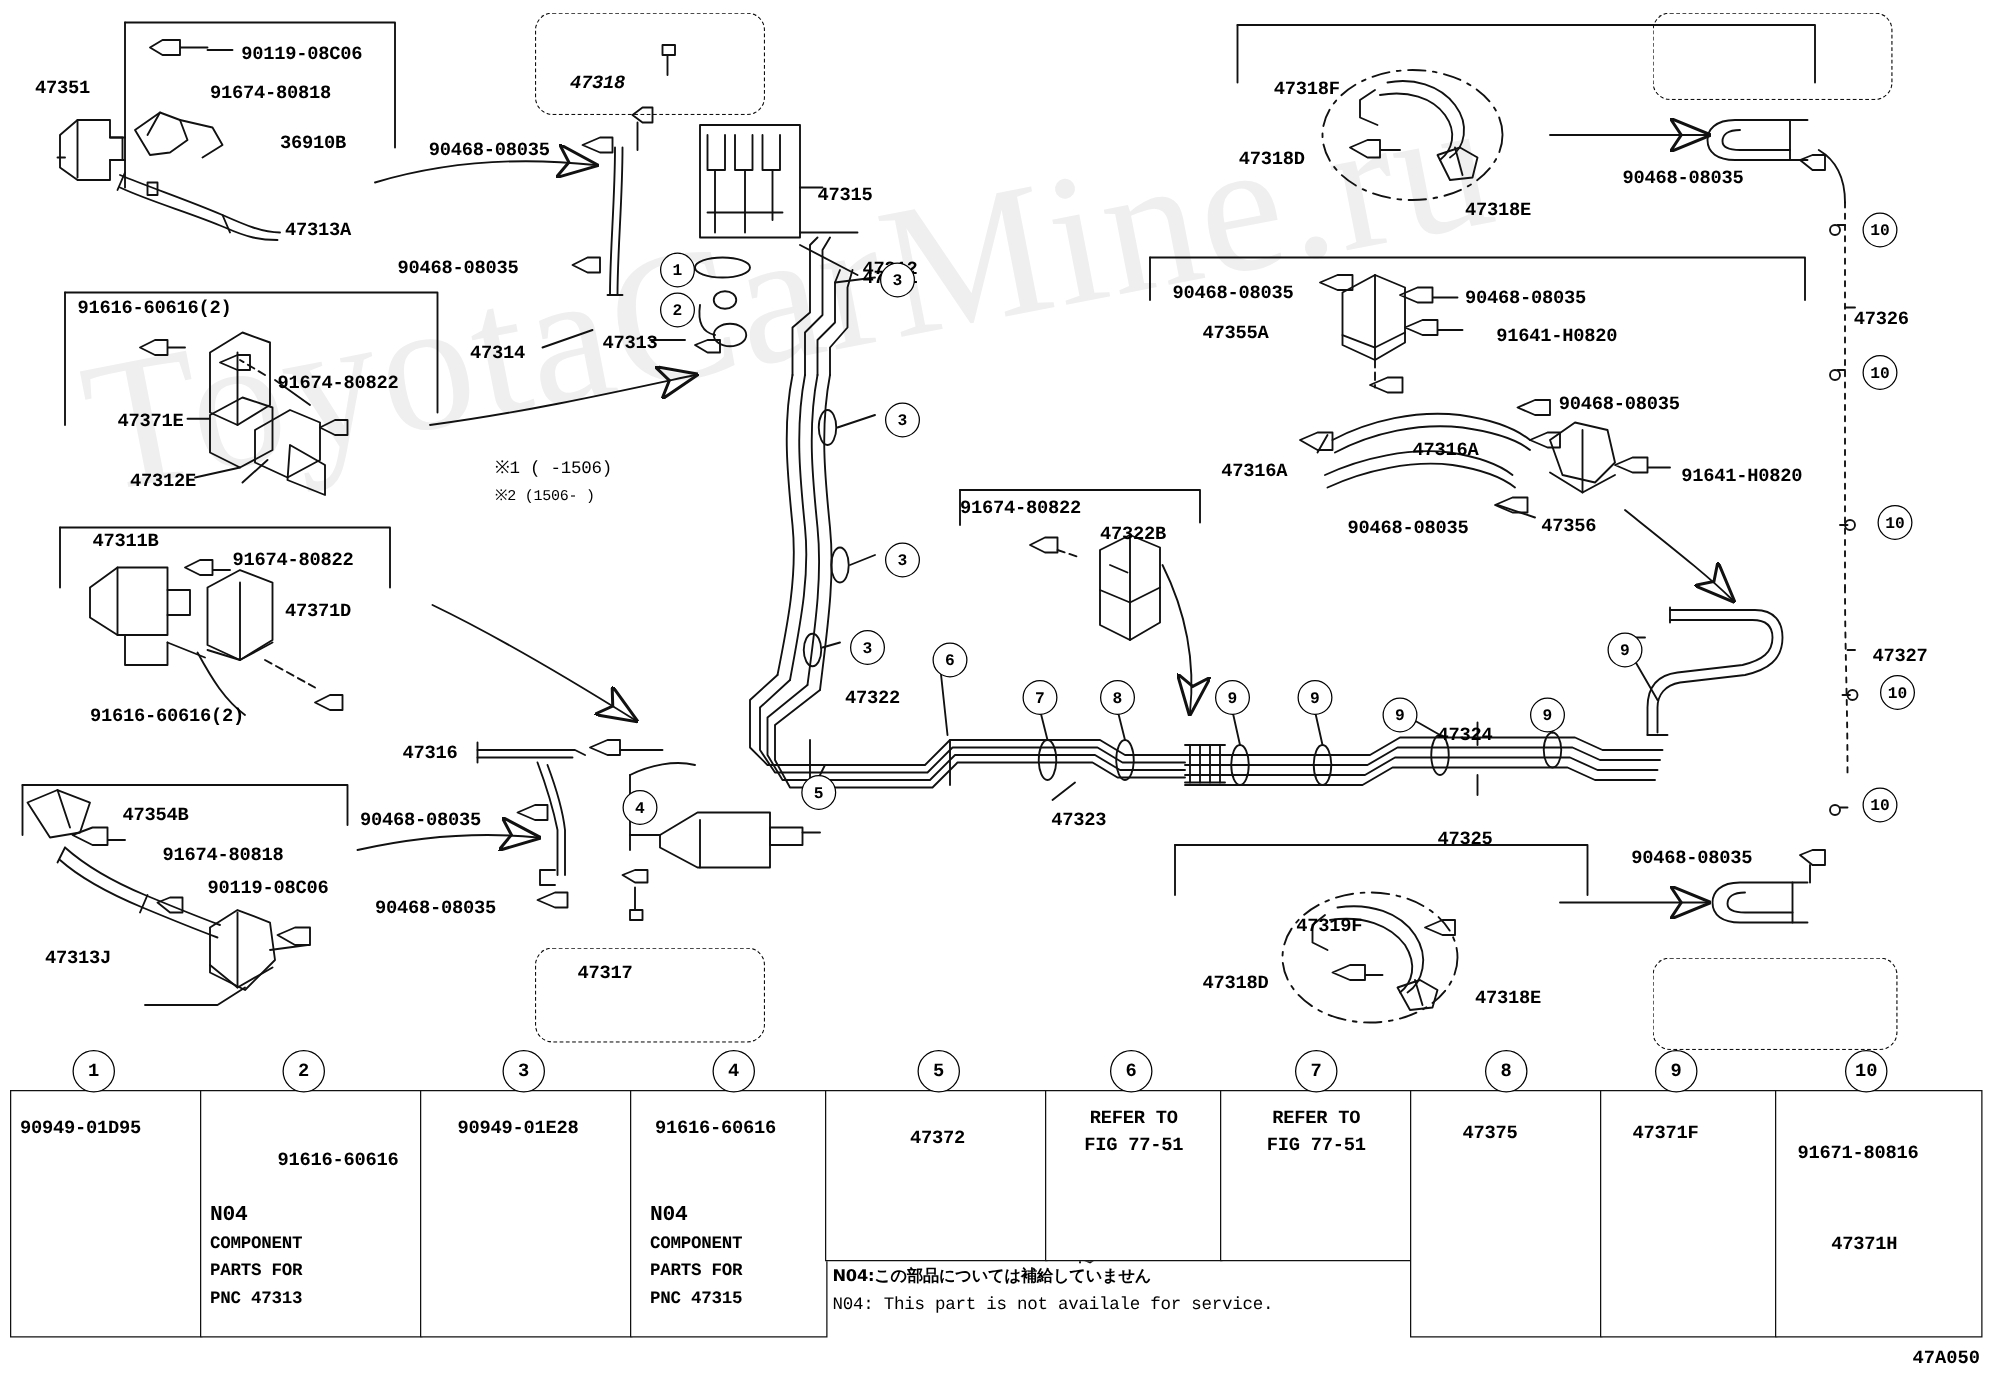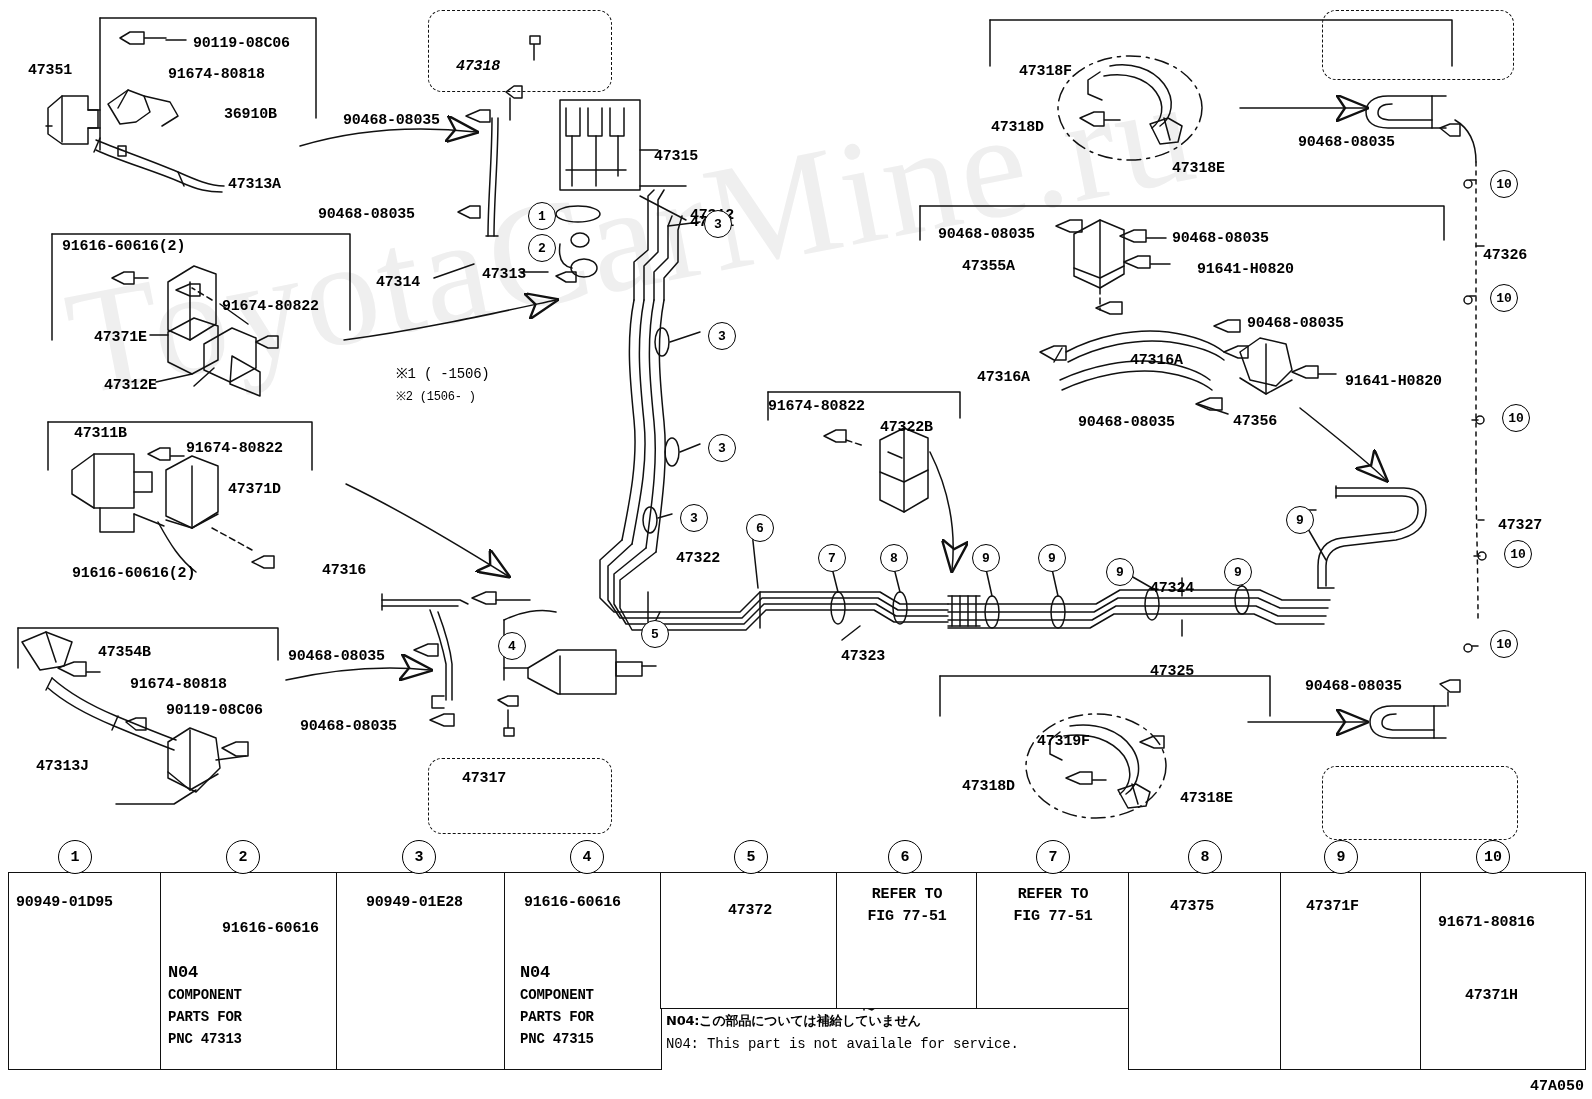--- a/index.html
+++ b/index.html
@@ -419,21 +419,21 @@
   <div class="lbl" style="left:376px;top:274px;">47314</div>
   <div class="lbl" style="left:482px;top:266px;">47313</div>
   <div class="lbl" style="left:62px;top:238px;">91616-60616(2)</div>
   <div class="lbl" style="left:222px;top:298px;">91674-80822</div>
   <div class="lbl" style="left:94px;top:329px;">47371E</div>
   <div class="lbl" style="left:104px;top:377px;">47312E</div>
   <div class="lbl" style="left:74px;top:425px;">47311B</div>
   <div class="lbl" style="left:186px;top:440px;">91674-80822</div>
   <div class="lbl" style="left:228px;top:481px;">47371D</div>
   <div class="lbl" style="left:72px;top:565px;">91616-60616(2)</div>
-  <div class="lbl" style="left:322px;top:562px;">47316</div>
+  <div class="lbl" style="left:322px;top:594px;">47316</div>
   <div class="lbl" style="left:288px;top:648px;">90468-08035</div>
   <div class="lbl" style="left:98px;top:644px;">47354B</div>
   <div class="lbl" style="left:130px;top:676px;">91674-80818</div>
   <div class="lbl" style="left:166px;top:702px;">90119-08C06</div>
   <div class="lbl" style="left:300px;top:718px;">90468-08035</div>
   <div class="lbl" style="left:36px;top:758px;">47313J</div>
   <div class="lbl" style="left:462px;top:770px;">47317</div>
   <div class="lbl" style="left:676px;top:550px;">47322</div>
   <div class="lbl" style="left:841px;top:648px;">47323</div>
   <div class="lbl" style="left:768px;top:398px;">91674-80822</div>

